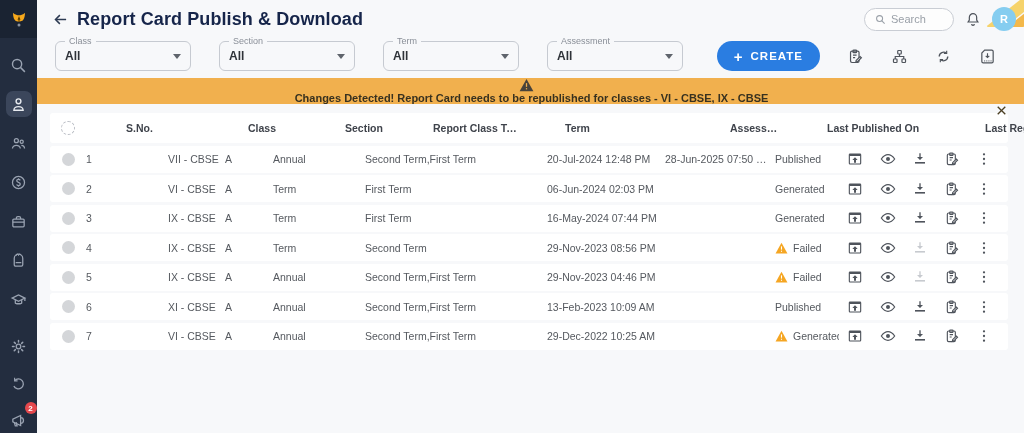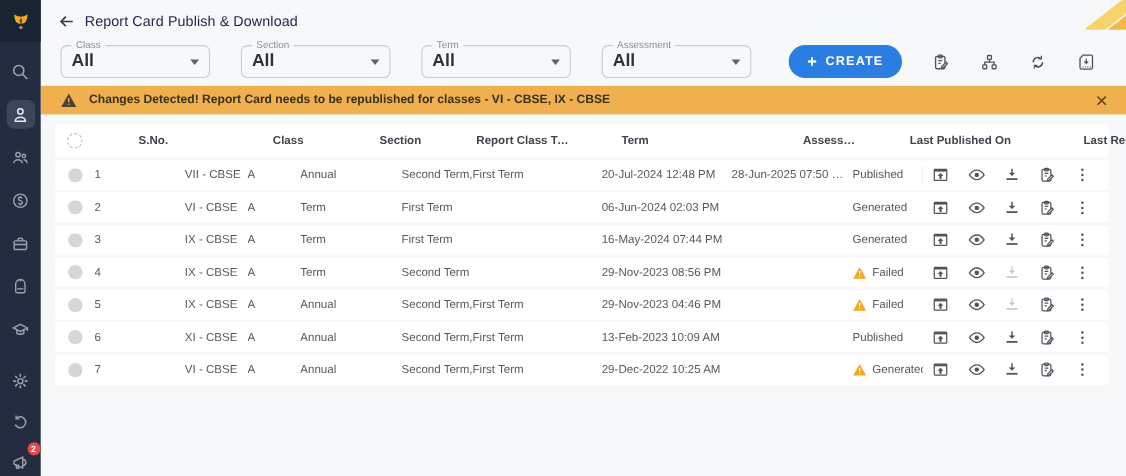--- a/index.html
+++ b/index.html
@@ -19,45 +19,45 @@
   
   .main { position:absolute; left:37px; top:0; width:987px; height:433px; background:#f7f8fa; overflow:hidden; }
 
   
   .topbar { height:38px; display:flex; align-items:center; padding:0 8px 0 16px; position:relative; }
   .corner-deco { position:absolute; right:-18px; top:-18px; width:70px; height:45px; overflow:hidden; pointer-events:none; }
   .ribbon1 { position:absolute; width:80px; height:12px; background:#f6d36b; transform:rotate(-38deg); right:-20px; top:18px; }
   .ribbon2 { position:absolute; width:80px; height:10px; background:#f3b84a; transform:rotate(-38deg); right:-26px; top:30px; }
   .back-btn { color:#2c3a52; display:flex; align-items:center; cursor:pointer; margin-right:9px; }
   .back-btn svg { width:15px; height:15px; }
-  .page-title { font-size:13px; font-weight:normal; color:#16254a; letter-spacing:0.1px;text-align:center; }
+  .page-title { font-size:18px; font-weight:bold; color:#16254a; letter-spacing:0.1px;text-align:center; }
   .topbar-right { margin-left:auto; display:flex; align-items:center; gap:11px; z-index:2; }
   .search-pill { display:flex; align-items:center; gap:5px; border:1px solid #c9cdd4; border-radius:13px; height:23px; padding:0 10px; background:#fdfdfd; color:#9aa0a8; }
   .search-pill svg { width:11px; height:11px; }
   .search-pill input { border:none; outline:none; background:transparent; width:52px; font-size:11px; color:#6b7077; font-family:"Liberation Sans",sans-serif; }
   .search-pill input::placeholder { color:#9aa0a8; }
   .bell { color:#4d525a; cursor:pointer; display:flex; }
   .bell svg { width:16px; height:16px; }
   .avatar { width:24px; height:24px; border-radius:50%; background:#85cdf0; color:#fff; font-size:11px; font-weight:bold; display:flex; align-items:center; justify-content:center; cursor:pointer; }
 
   
   .filter-row { display:flex; align-items:center; padding:2px 18px 0 18px; height:34px; }
   .filters { display:flex; gap:28px; }
   .select { position:relative; width:136px; height:30px; border:1px solid #c6cad1; border-radius:6px; background:#f7f8fa; display:flex; align-items:center; padding:0 9px; cursor:pointer; }
   .select .flabel { position:absolute; top:-6px; left:9px; background:#f7f8fa; padding:0 4px; font-size:9px; color:#8a8f98; }
-  .select .fvalue { font-size:16px; color:#2e3238; font-weight:bold; }
+  .select .fvalue { font-size:12px; color:#2e3238; font-weight:bold; }
   .select .caret { margin-left:auto; width:0; height:0; border-left:4px solid transparent; border-right:4px solid transparent; border-top:5px solid #5f646c; }
   .toolbar { margin-left:auto; display:flex; align-items:center; gap:27px; padding-right:10px; }
   .create-btn { background:#2a7de1; color:#fff; border:none; border-radius:16px; height:30px; padding:0 17px; font-size:11.5px; font-weight:bold; letter-spacing:1px; display:flex; align-items:center; gap:7px; cursor:pointer; font-family:"Liberation Sans",sans-serif; }
   .create-btn .plus { font-size:15px; font-weight:bold; line-height:1; }
   .tool-icon { color:#4f545c; cursor:pointer; display:flex; }
   .tool-icon svg { width:17px; height:17px; }
 
   
-  .banner { margin-top:6px; height:26px; background:#f1b04e; display:flex; align-items:center; padding:0 16px 0 18px; }
+  .banner { margin-top:6px; height:26px; background:#f1b04e; display:flex; align-items:center; padding:0 16px 0 18px;flex-direction:column; }
   .banner .tri { margin-right:11px; display:flex; }
   .banner-text { font-size:11px; font-weight:bold; color:#38311f; }
   .banner-close { margin-left:auto; color:#4a3e22; cursor:pointer; display:flex; }
   .banner-close svg { width:13px; height:13px; }
 
   
   .table { margin:9px 16px 0 13px; }
   .trow { display:grid; grid-template-columns:36px 82px 57px 48px 92px 125px 57px 118px 110px 64px 35px 32px 32px 32px 32px; align-items:center; background:#fff; border-radius:3px; margin-bottom:2.5px; }
   .trow.head { height:30px; font-size:10.5px; font-weight:bold; color:#3f434b;gap:40px; }
   .trow.body { height:27px; font-size:10.5px; color:#55595f; }
@@ -166,20 +166,36 @@
         <div class="ribbon2"></div>
     </div>
     <span class="back-btn">
       <svg viewBox="0 0 24 24" fill="none" stroke="currentColor" stroke-width="2.4">
         <line x1="21" y1="12" x2="5" y2="12"></line>
           <polyline points="11,5 4,12 11,19" fill="none"></polyline>
       </svg>
     </span>
     <span class="page-title">Report Card Publish &amp; Download</span>
 
+    <div class="topbar-right">
+      <div class="search-pill">
+        <svg viewBox="0 0 24 24" fill="none" stroke="currentColor" stroke-width="2.4">
+          <circle cx="10" cy="10" r="6.5"></circle>
+            <line x1="15" y1="15" x2="21" y2="21"></line>
+        </svg>
+        <input type="text" placeholder="Search" style="">
+      </div>
+      <span class="bell">
+        <svg viewBox="0 0 24 24" fill="none" stroke="currentColor" stroke-width="1.8">
+          <path d="M12,4a5.5,5.5 0 0 1 5.5,5.5v4.2l1.8,2.8H4.7l1.8-2.8V9.5A5.5,5.5 0 0 1 12,4z"></path>
+            <path d="M10,19.5a2,2 0 0 0 4,0"></path>
+        </svg>
+      </span>
+      <div class="avatar">R</div>
+    </div>
   </div>
 
   <div class="filter-row">
     <div class="filters">
       <div class="select">
         <span class="flabel">Class</span>
         <span class="fvalue">All</span>
         <span class="caret"></span>
       </div>
       <div class="select">

